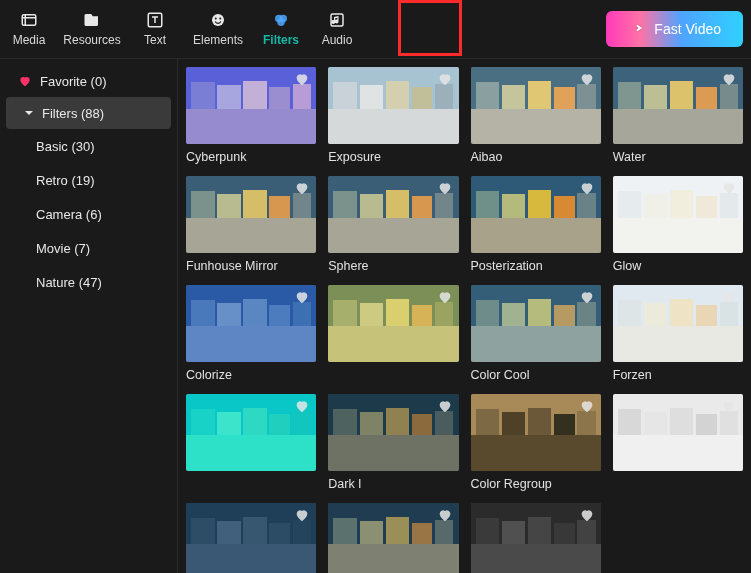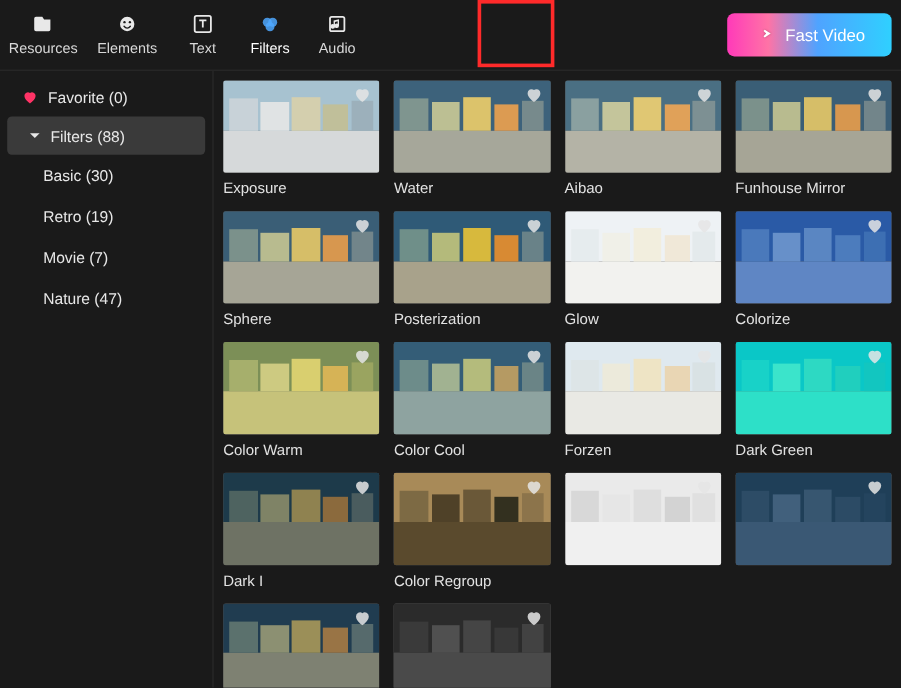--- a/index.html
+++ b/index.html
@@ -25,21 +25,21 @@
     flex-direction: column;
     align-items: center;
     justify-content: center;
     min-width: 54px;
     height: 46px;
     gap: 4px;
     cursor: pointer;
     color: #d8d8d8;
   }
   .tool-item.wide { min-width: 68px; }
-  .tool-item.active { color: #ffffff; }
+  .tool-item.active { color: #14b8a6; font-weight: bold; }
   .tool-item .ico { width: 18px; height: 18px; display:flex; align-items:center; justify-content:center; }
   .tool-item .lbl { font-size: 12px; white-space: nowrap; }
   .highlight-box {
     position: absolute;
     border: 3px solid #ff2a2a;
     pointer-events: none;
   }
   .fast-video {
     margin-left: auto;
     height: 36px;
@@ -126,47 +126,56 @@
   .ground { position:absolute; inset:54% 0 0 0; }
   .bld { position:absolute; bottom:46%; }
   .b1{left:4%;width:18%;height:34%;} .b2{left:24%;width:18%;height:30%;}
   .b3{left:44%;width:18%;height:36%;} .b4{left:64%;width:16%;height:28%;}
   .b5{left:82%;width:14%;height:32%;}
 </style>
 </head>
 <body>
 
 <div class="toolbar" id="toolbar">
+    <div class="tool-item">
+      <span class="ico">
+        <svg width="18" height="18" viewBox="0 0 24 24">
+          <rect x="3" y="5" width="18" height="14" rx="2" fill="none" stroke="#e8e8e8" stroke-width="2"></rect>
+          <path d="M3 9h18M7 5v14" stroke="#e8e8e8" stroke-width="2"></path>
+        </svg>
+      </span>
+      <span class="lbl">Media</span>
+    </div>
     <div class="tool-item wide">
       <span class="ico">
         <svg width="18" height="18" viewBox="0 0 24 24">
           <path fill="#e8e8e8" d="M4 4h7l2 3h7v11a2 2 0 0 1-2 2H4a2 2 0 0 1-2-2V6a2 2 0 0 1 2-2z"></path>
         </svg>
       </span>
       <span class="lbl">Resources</span>
+    </div>
+    <div class="tool-item">
+      <span class="ico">
+        <svg width="18" height="18" viewBox="0 0 24 24">
+          <rect x="3" y="3" width="18" height="18" rx="2" fill="none" stroke="#e8e8e8" stroke-width="2"></rect>
+          <path d="M8 8h8M12 8v8" stroke="#e8e8e8" stroke-width="2"></path>
+        </svg>
+      </span>
+      <span class="lbl">Text</span>
     </div>
     <div class="tool-item wide">
       <span class="ico">
         <svg width="18" height="18" viewBox="0 0 24 24">
           <circle cx="12" cy="12" r="8" fill="#e8e8e8"></circle>
           <circle cx="9" cy="10" r="1.3" fill="#1a1a1a"></circle>
           <circle cx="15" cy="10" r="1.3" fill="#1a1a1a"></circle>
           <path d="M8.5 14.5c1 1.3 2.2 2 3.5 2s2.5-.7 3.5-2" stroke="#1a1a1a" stroke-width="1.5" fill="none" stroke-linecap="round"></path>
         </svg>
       </span>
       <span class="lbl">Elements</span>
-    </div>
-    <div class="tool-item">
-      <span class="ico">
-        <svg width="18" height="18" viewBox="0 0 24 24">
-          <rect x="3" y="3" width="18" height="18" rx="2" fill="none" stroke="#e8e8e8" stroke-width="2"></rect>
-          <path d="M8 8h8M12 8v8" stroke="#e8e8e8" stroke-width="2"></path>
-        </svg>
-      </span>
-      <span class="lbl">Text</span>
     </div>
     <div class="tool-item active">
       <span class="ico">
         <svg width="20" height="20" viewBox="0 0 24 24">
           <circle cx="9" cy="10" r="5" fill="#4fa8ff" fill-opacity=".85"></circle>
           <circle cx="15" cy="10" r="5" fill="#4fa8ff" fill-opacity=".85"></circle>
           <circle cx="12" cy="15" r="5" fill="#4fa8ff" fill-opacity=".85"></circle>
         </svg>
       </span>
       <span class="lbl">Filters</span>
@@ -208,30 +217,52 @@
       <span id="filters-group-label">Filters (88)</span>
     </div>
     <div id="subs">
         <div class="side-sub">
           <span>Basic (30)</span>
         </div>
         <div class="side-sub">
           <span>Retro (19)</span>
         </div>
         <div class="side-sub">
+          <span>Camera (6)</span>
+        </div>
+        <div class="side-sub">
           <span>Movie (7)</span>
         </div>
         <div class="side-sub">
           <span>Nature (47)</span>
         </div>
       </div>
   </div>
 
   <div class="grid-wrap">
     <div class="grid" id="grid">
+        <div class="tile">
+          <div class="thumb">
+            <div class="scene">
+              <div class="sky" style="background:#5a60d8"></div>
+              <div class="ground" style="background:#978bd0"></div>
+              <div class="bld b1" style="background:#7a7ed4"></div>
+              <div class="bld b2" style="background:#a8a6df"></div>
+              <div class="bld b3" style="background:#c3b0d6"></div>
+              <div class="bld b4" style="background:#9a8dd0"></div>
+              <div class="bld b5" style="background:#b79cd5"></div>
+            </div>
+            <div class="fav">
+              <svg width="16" height="16" viewBox="0 0 24 24">
+                <path fill="#e6e6e6" d="M12 21s-8-5.3-8-11a5 5 0 0 1 8-4 5 5 0 0 1 8 4c0 5.7-8 11-8 11z"></path>
+              </svg>
+            </div>
+          </div>
+          <div class="name">Cyberpunk</div>
+        </div>
         <div class="tile">
           <div class="thumb">
             <div class="scene">
               <div class="sky" style="background:#a7c2d0"></div>
               <div class="ground" style="background:#d6d9da"></div>
               <div class="bld b1" style="background:#c8d2d8"></div>
               <div class="bld b2" style="background:#e0e3e4"></div>
               <div class="bld b3" style="background:#d4cfae"></div>
               <div class="bld b4" style="background:#c0bf9a"></div>
               <div class="bld b5" style="background:#9cb0bb"></div>
@@ -240,58 +271,58 @@
               <svg width="16" height="16" viewBox="0 0 24 24">
                 <path fill="#e6e6e6" d="M12 21s-8-5.3-8-11a5 5 0 0 1 8-4 5 5 0 0 1 8 4c0 5.7-8 11-8 11z"></path>
               </svg>
             </div>
           </div>
           <div class="name">Exposure</div>
         </div>
         <div class="tile">
           <div class="thumb">
             <div class="scene">
+              <div class="sky" style="background:#4a6f83"></div>
+              <div class="ground" style="background:#b4b3a6"></div>
+              <div class="bld b1" style="background:#8aa0a0"></div>
+              <div class="bld b2" style="background:#c4c59b"></div>
+              <div class="bld b3" style="background:#e0c773"></div>
+              <div class="bld b4" style="background:#e0a159"></div>
+              <div class="bld b5" style="background:#7d9093"></div>
+            </div>
+            <div class="fav">
+              <svg width="16" height="16" viewBox="0 0 24 24">
+                <path fill="#e6e6e6" d="M12 21s-8-5.3-8-11a5 5 0 0 1 8-4 5 5 0 0 1 8 4c0 5.7-8 11-8 11z"></path>
+              </svg>
+            </div>
+          </div>
+          <div class="name">Aibao</div>
+        </div>
+        <div class="tile">
+          <div class="thumb">
+            <div class="scene">
               <div class="sky" style="background:#3d627b"></div>
               <div class="ground" style="background:#a6a79a"></div>
               <div class="bld b1" style="background:#7f958f"></div>
               <div class="bld b2" style="background:#bcbf93"></div>
               <div class="bld b3" style="background:#dcc36b"></div>
               <div class="bld b4" style="background:#dc9b52"></div>
               <div class="bld b5" style="background:#778a8c"></div>
             </div>
             <div class="fav">
               <svg width="16" height="16" viewBox="0 0 24 24">
                 <path fill="#e6e6e6" d="M12 21s-8-5.3-8-11a5 5 0 0 1 8-4 5 5 0 0 1 8 4c0 5.7-8 11-8 11z"></path>
               </svg>
             </div>
           </div>
           <div class="name">Water</div>
         </div>
         <div class="tile">
           <div class="thumb">
             <div class="scene">
-              <div class="sky" style="background:#4a6f83"></div>
-              <div class="ground" style="background:#b4b3a6"></div>
-              <div class="bld b1" style="background:#8aa0a0"></div>
-              <div class="bld b2" style="background:#c4c59b"></div>
-              <div class="bld b3" style="background:#e0c773"></div>
-              <div class="bld b4" style="background:#e0a159"></div>
-              <div class="bld b5" style="background:#7d9093"></div>
-            </div>
-            <div class="fav">
-              <svg width="16" height="16" viewBox="0 0 24 24">
-                <path fill="#e6e6e6" d="M12 21s-8-5.3-8-11a5 5 0 0 1 8-4 5 5 0 0 1 8 4c0 5.7-8 11-8 11z"></path>
-              </svg>
-            </div>
-          </div>
-          <div class="name">Aibao</div>
-        </div>
-        <div class="tile">
-          <div class="thumb">
-            <div class="scene">
               <div class="sky" style="background:#3a5e76"></div>
               <div class="ground" style="background:#a6a596"></div>
               <div class="bld b1" style="background:#7b918b"></div>
               <div class="bld b2" style="background:#b8bb8f"></div>
               <div class="bld b3" style="background:#d6be68"></div>
               <div class="bld b4" style="background:#d7974f"></div>
               <div class="bld b5" style="background:#72858a"></div>
             </div>
             <div class="fav">
               <svg width="16" height="16" viewBox="0 0 24 24">
@@ -387,21 +418,20 @@
               <div class="bld b3" style="background:#d9cf6f"></div>
               <div class="bld b4" style="background:#d6b356"></div>
               <div class="bld b5" style="background:#9aa460"></div>
             </div>
             <div class="fav">
               <svg width="16" height="16" viewBox="0 0 24 24">
                 <path fill="#e6e6e6" d="M12 21s-8-5.3-8-11a5 5 0 0 1 8-4 5 5 0 0 1 8 4c0 5.7-8 11-8 11z"></path>
               </svg>
             </div>
           </div>
-          <div class="name">Color Warm</div>
         </div>
         <div class="tile">
           <div class="thumb">
             <div class="scene">
               <div class="sky" style="background:#345d77"></div>
               <div class="ground" style="background:#8ea3a0"></div>
               <div class="bld b1" style="background:#6d8c8a"></div>
               <div class="bld b2" style="background:#a1b291"></div>
               <div class="bld b3" style="background:#b4bb7c"></div>
               <div class="bld b4" style="background:#b59a63"></div>
@@ -444,21 +474,20 @@
               <div class="bld b3" style="background:#2dd9c3"></div>
               <div class="bld b4" style="background:#20cfbe"></div>
               <div class="bld b5" style="background:#12c6c0"></div>
             </div>
             <div class="fav">
               <svg width="16" height="16" viewBox="0 0 24 24">
                 <path fill="#e6e6e6" d="M12 21s-8-5.3-8-11a5 5 0 0 1 8-4 5 5 0 0 1 8 4c0 5.7-8 11-8 11z"></path>
               </svg>
             </div>
           </div>
-          <div class="name">Dark Green</div>
         </div>
         <div class="tile">
           <div class="thumb">
             <div class="scene">
               <div class="sky" style="background:#1d3a4a"></div>
               <div class="ground" style="background:#6e7264"></div>
               <div class="bld b1" style="background:#4e6360"></div>
               <div class="bld b2" style="background:#7f8366"></div>
               <div class="bld b3" style="background:#8f8250"></div>
               <div class="bld b4" style="background:#8b6a3d"></div>

